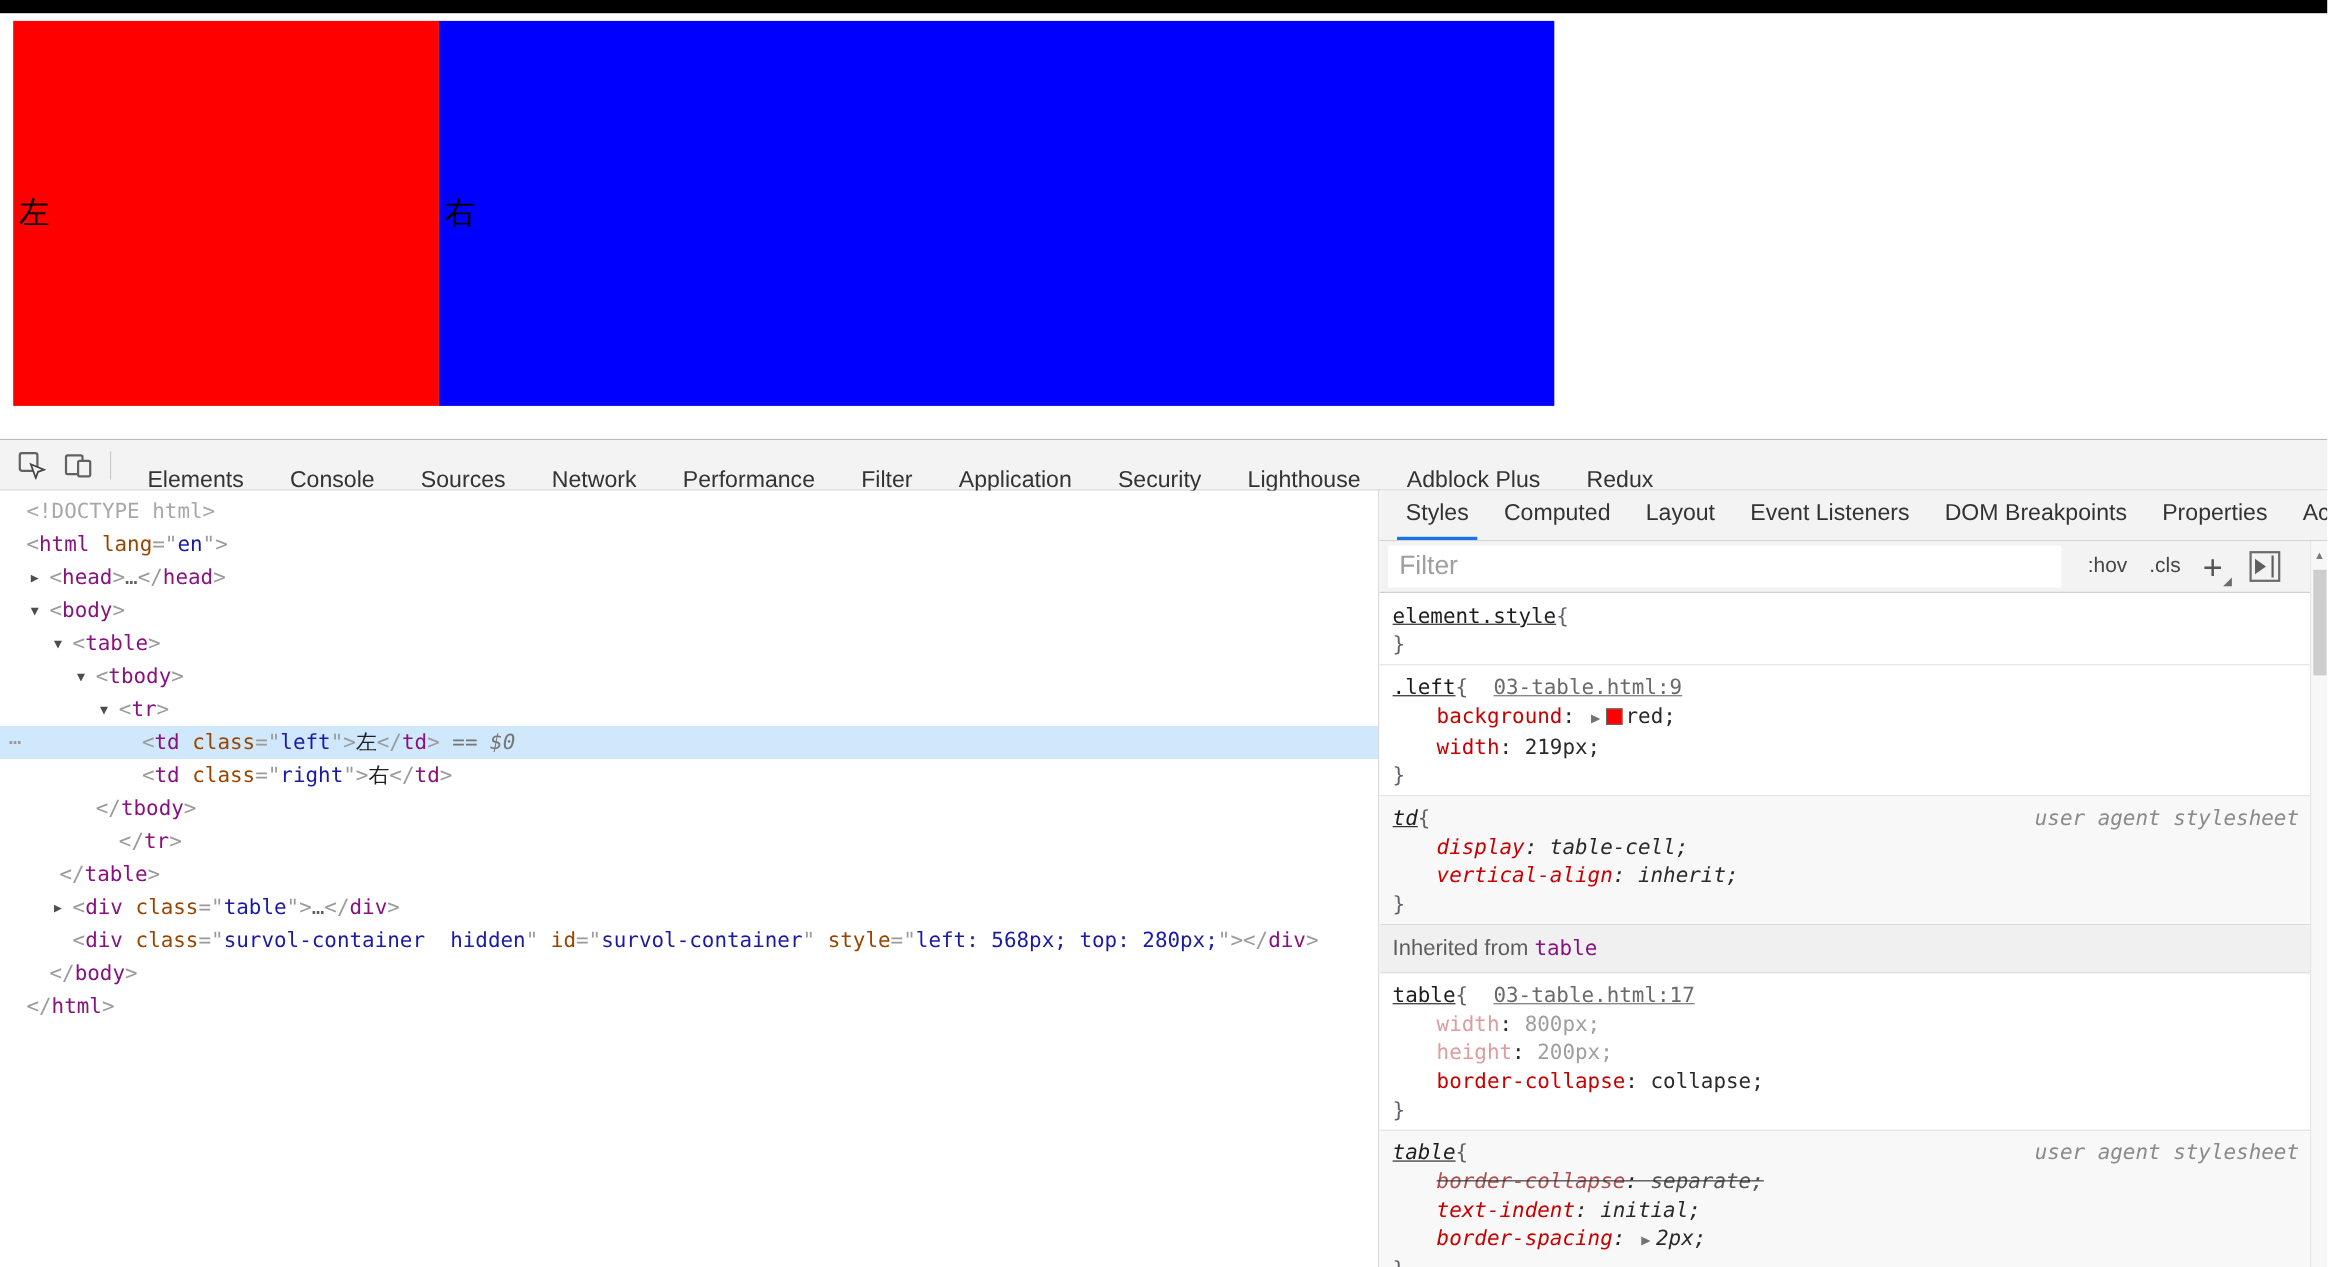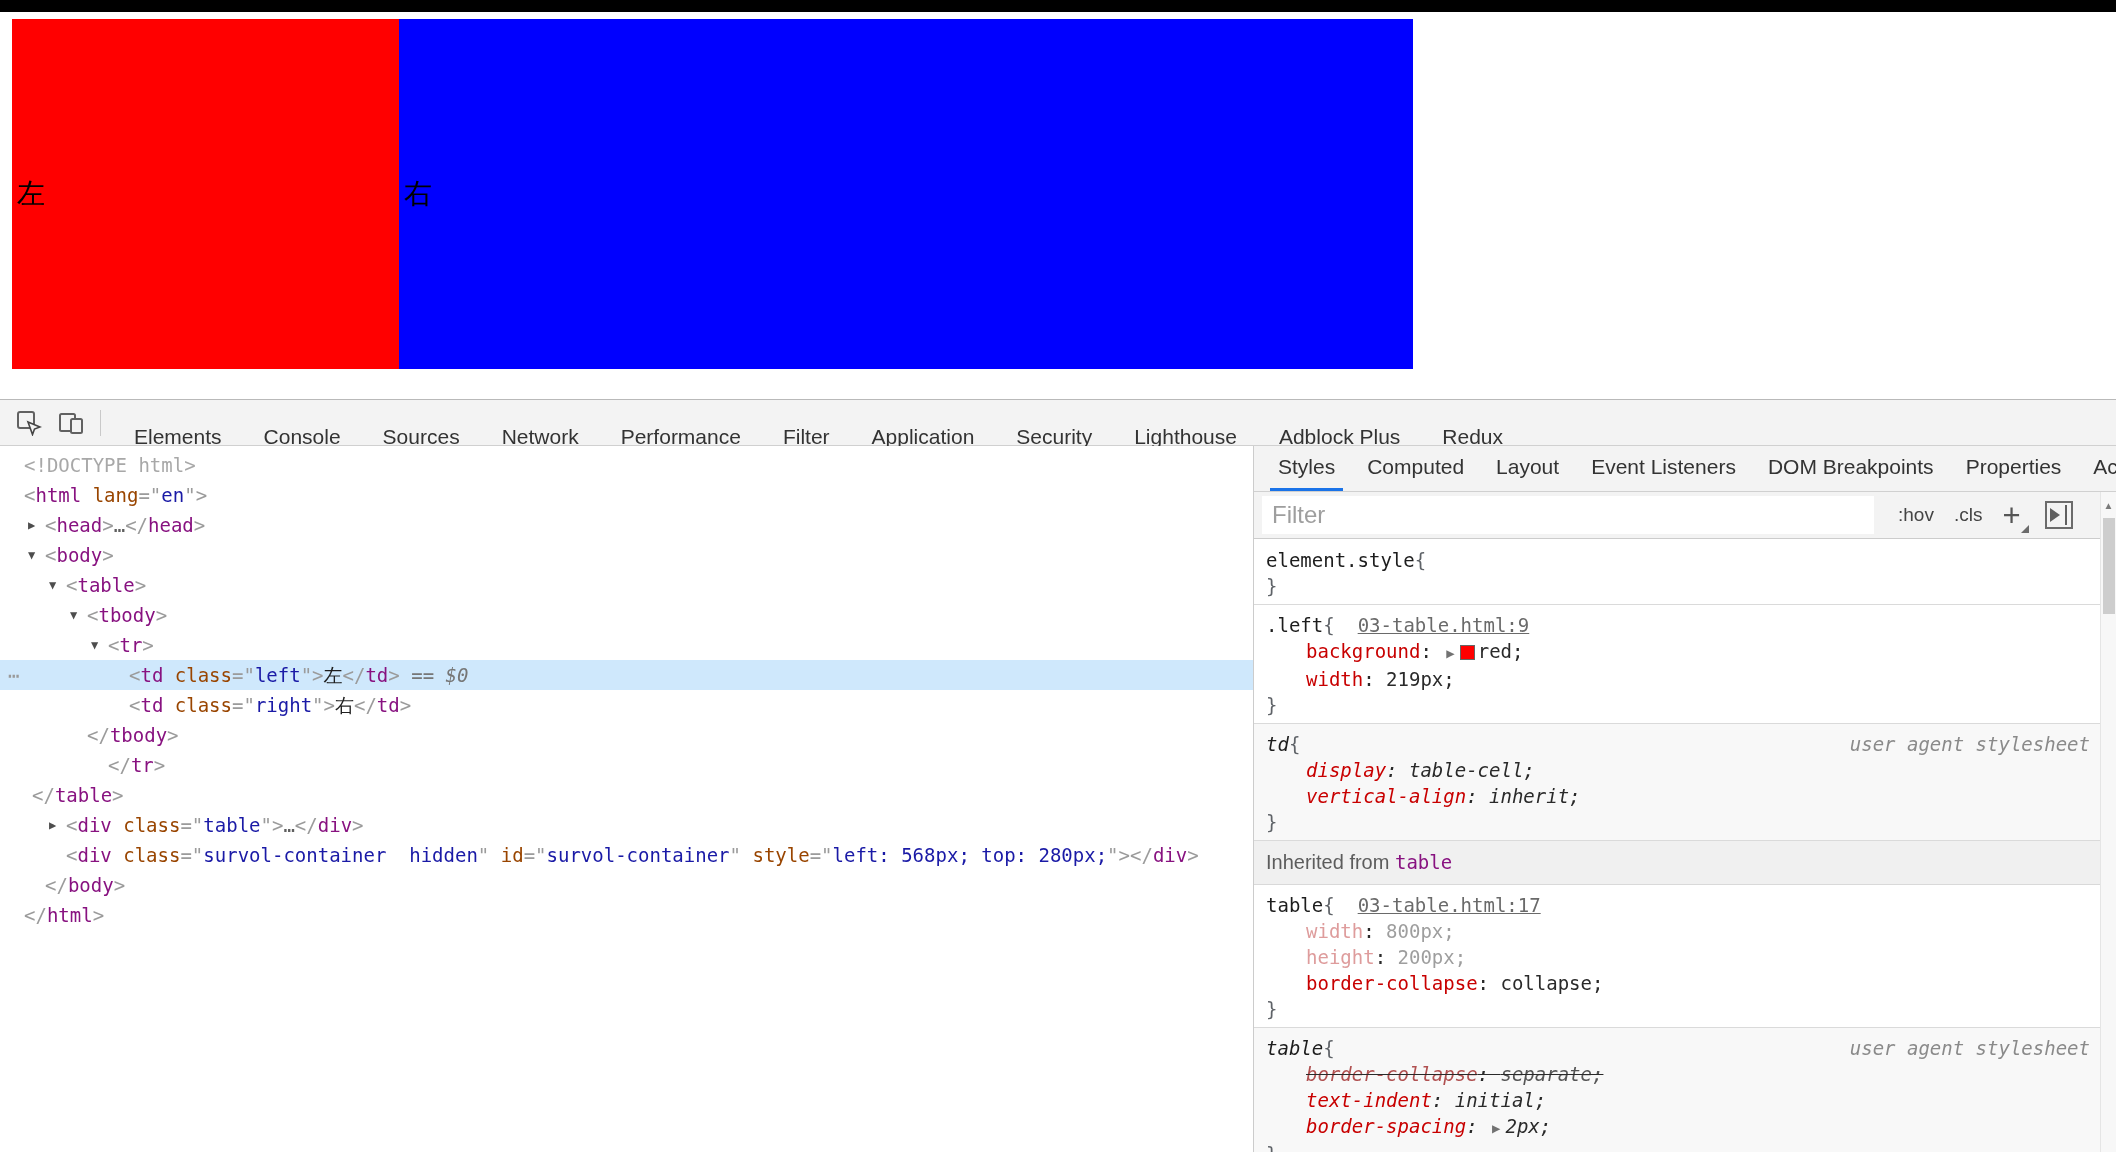--- a/index.html
+++ b/index.html
@@ -54,21 +54,21 @@
   .plus-btn::after{content:"";position:absolute;right:-8px;bottom:-2px;border-left:8px solid transparent;border-bottom:8px solid #6b6b6b;}
   .pe-icon{width:24px;height:24px;border:2px solid #6b6b6b;margin-left:24px;position:relative;background:#f3f3f3;}
   .pe-tri{position:absolute;left:3px;top:5px;width:0;height:0;border-top:7px solid transparent;border-bottom:7px solid transparent;border-left:10px solid #5f5f5f;}
   .pe-bar{position:absolute;right:4px;top:2px;width:2px;height:20px;background:#5f5f5f;}
 
   .styles-content{position:absolute;left:0;top:94px;right:16px;bottom:0;overflow:hidden;
                   font-family:"DejaVu Sans Mono",monospace;font-size:19px;color:#2a2a2a;line-height:26px;}
   .rule{padding:7px 10px 5px 12px;border-bottom:1px solid #dadada;background:#fff;}
   .rule.ua{background:#f8f8f8;}
   .sel-line{display:flex;}
-  .selector{color:#1d1d1d;}
+  .selector{color:#1d1d1d;text-decoration:underline;}
   .rule.ua .selector{font-style:italic;}
   .brace{color:#5f6368;}
   .rule-link{margin-left:auto;padding-left:12px;flex:0 0 auto;}
   .file-link{color:#6a6a6a;text-decoration:underline;margin-left:11px;}
   .ua-note{color:#8a8a8a;font-style:italic;}
   .prop{padding-left:40px;white-space:pre;}
   .pname{color:#c80000;} .pval,.pcolon{color:#2a2a2a;}
   .rule.ua .pname,.rule.ua .pval,.rule.ua .pcolon{font-style:italic;}
   .prop.dim .pname{color:#de9c9c;} .prop.dim .pval{color:#9e9e9e;}
   .prop.struck{text-decoration:line-through;}
@@ -129,21 +129,21 @@
         <div class="trow" style="padding-left: 24px;"><span class="p">&lt;</span><span class="tag">html</span><span class="attr"> lang</span><span class="p">="</span><span class="val">en</span><span class="p">"&gt;</span></div>
         <div class="trow" style="padding-left: 45px;"><span class="arrow" style="left: 28px;">▶</span><span class="p">&lt;</span><span class="tag">head</span><span class="p">&gt;</span><span class="ell">…</span><span class="p">&lt;/</span><span class="tag">head</span><span class="p">&gt;</span></div>
         <div class="trow" style="padding-left: 45px;"><span class="arrow" style="left: 28px;">▼</span><span class="p">&lt;</span><span class="tag">body</span><span class="p">&gt;</span></div>
         <div class="trow" style="padding-left: 66px;"><span class="arrow" style="left: 49px;">▼</span><span class="p">&lt;</span><span class="tag">table</span><span class="p">&gt;</span></div>
         <div class="trow" style="padding-left: 87px;"><span class="arrow" style="left: 70px;">▼</span><span class="p">&lt;</span><span class="tag">tbody</span><span class="p">&gt;</span></div>
         <div class="trow" style="padding-left: 108px;"><span class="arrow" style="left: 91px;">▼</span><span class="p">&lt;</span><span class="tag">tr</span><span class="p">&gt;</span></div>
         <div class="trow selected" style="padding-left: 129px;"><span class="gutter">⋯</span><span class="p">&lt;</span><span class="tag">td</span><span class="attr"> class</span><span class="p">="</span><span class="val">left</span><span class="p">"&gt;</span><span class="txt">左</span><span class="p">&lt;/</span><span class="tag">td</span><span class="p">&gt;</span><span class="note"> == $0</span></div>
         <div class="trow" style="padding-left: 129px;"><span class="p">&lt;</span><span class="tag">td</span><span class="attr"> class</span><span class="p">="</span><span class="val">right</span><span class="p">"&gt;</span><span class="txt">右</span><span class="p">&lt;/</span><span class="tag">td</span><span class="p">&gt;</span></div>
         <div class="trow" style="padding-left: 87px;"><span class="p">&lt;/</span><span class="tag">tbody</span><span class="p">&gt;</span></div>
         <div class="trow" style="padding-left: 108px;"><span class="p">&lt;/</span><span class="tag">tr</span><span class="p">&gt;</span></div>
-        <div class="trow" style="padding-left: 32px;"><span class="p">&lt;/</span><span class="tag">table</span><span class="p">&gt;</span></div>
+        <div class="trow" style="padding-left: 54px;"><span class="p">&lt;/</span><span class="tag">table</span><span class="p">&gt;</span></div>
         <div class="trow" style="padding-left: 66px;"><span class="arrow" style="left: 49px;">▶</span><span class="p">&lt;</span><span class="tag">div</span><span class="attr"> class</span><span class="p">="</span><span class="val">table</span><span class="p">"&gt;</span><span class="ell">…</span><span class="p">&lt;/</span><span class="tag">div</span><span class="p">&gt;</span></div>
         <div class="trow" style="padding-left: 66px;"><span class="p">&lt;</span><span class="tag">div</span><span class="attr"> class</span><span class="p">="</span><span class="val">survol-container  hidden</span><span class="p">"</span><span class="attr"> id</span><span class="p">="</span><span class="val">survol-container</span><span class="p">"</span><span class="attr"> style</span><span class="p">="</span><span class="val">left: 568px; top: 280px;</span><span class="p">"&gt;</span><span class="p">&lt;/</span><span class="tag">div</span><span class="p">&gt;</span></div>
         <div class="trow" style="padding-left: 45px;"><span class="p">&lt;/</span><span class="tag">body</span><span class="p">&gt;</span></div>
         <div class="trow" style="padding-left: 24px;"><span class="p">&lt;/</span><span class="tag">html</span><span class="p">&gt;</span></div>
       </div>
 
     <div class="vdivider"></div>
 
     <div class="styles-pane">
       <div class="sidebar-tabs" id="sidebar-tabs">

